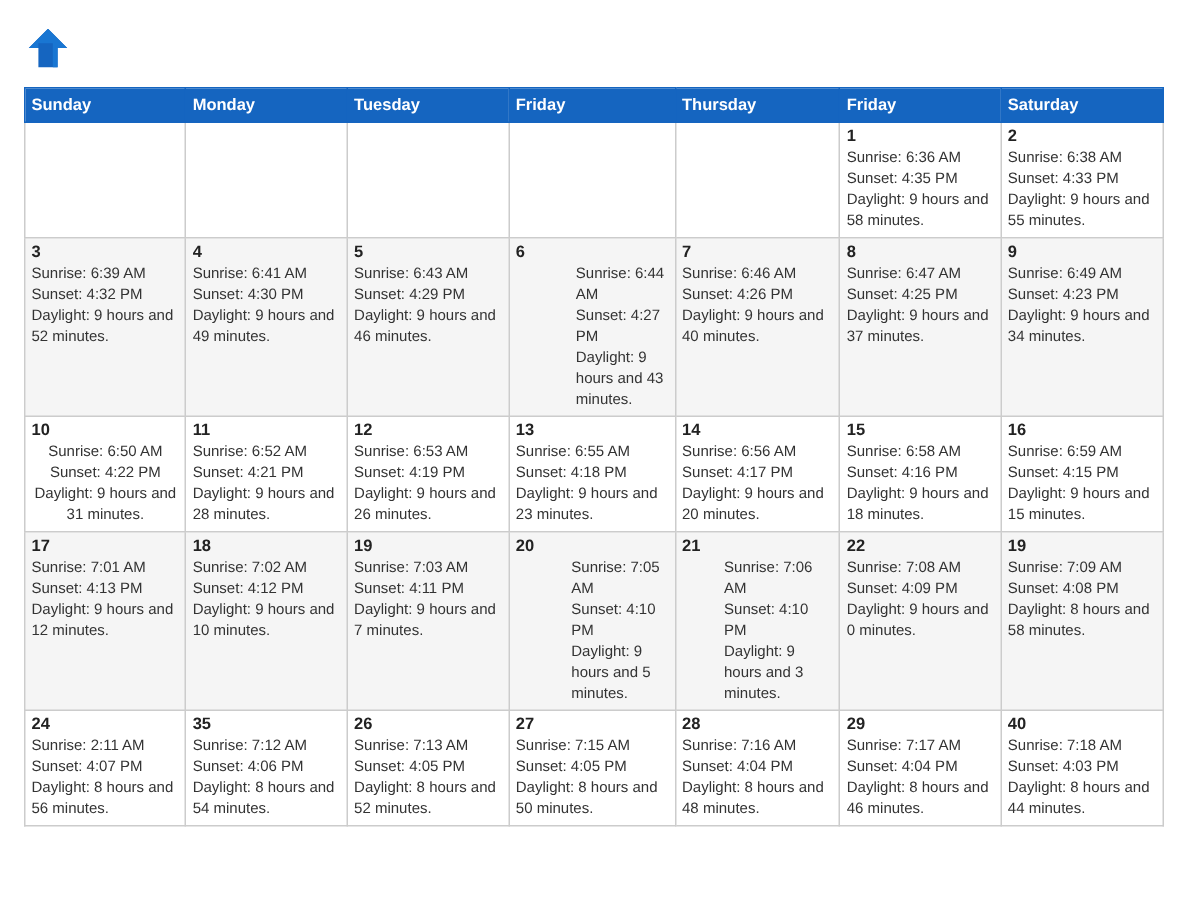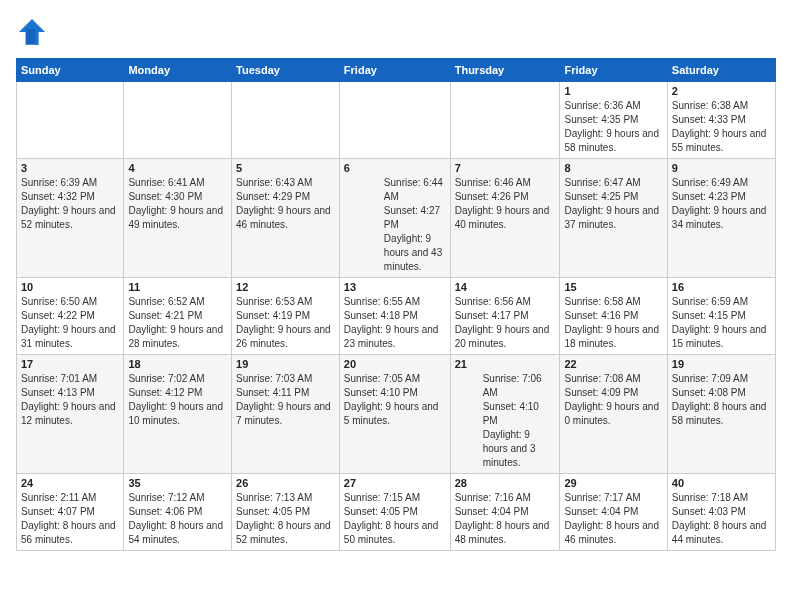--- a/index.html
+++ b/index.html
@@ -185,21 +185,21 @@
           <td>
             <div class="day-number">9</div>
             <div class="day-info" style="white-space: pre-line;">Sunrise: 6:49 AM
 Sunset: 4:23 PM
 Daylight: 9 hours and 34 minutes.</div>
           </td>
         </tr>
         <tr>
           <td>
             <div class="day-number">10</div>
-            <div class="day-info" style="white-space: pre-line;">Sunrise: 6:50 AM
+            <div class="day-info" style="white-space: pre-line; text-align: center;">Sunrise: 6:50 AM
 Sunset: 4:22 PM
 Daylight: 9 hours and 31 minutes.</div>
           </td>
           <td>
             <div class="day-number">11</div>
             <div class="day-info" style="white-space: pre-line;">Sunrise: 6:52 AM
 Sunset: 4:21 PM
 Daylight: 9 hours and 28 minutes.</div>
           </td>
           <td>
@@ -247,21 +247,21 @@
 Daylight: 9 hours and 10 minutes.</div>
           </td>
           <td>
             <div class="day-number">19</div>
             <div class="day-info" style="white-space: pre-line;">Sunrise: 7:03 AM
 Sunset: 4:11 PM
 Daylight: 9 hours and 7 minutes.</div>
           </td>
           <td>
             <div class="day-number">20</div>
-            <div class="day-info" style="white-space: pre-line;">Sunrise: 7:05 AM
+            <div class="day-info" style="white-space: pre-line; margin-left: 37px;">Sunrise: 7:05 AM
 Sunset: 4:10 PM
 Daylight: 9 hours and 5 minutes.</div>
           </td>
           <td>
             <div class="day-number">21</div>
             <div class="day-info" style="white-space: pre-line; margin-left: 28px;">Sunrise: 7:06 AM
 Sunset: 4:10 PM
 Daylight: 9 hours and 3 minutes.</div>
           </td>
           <td>

